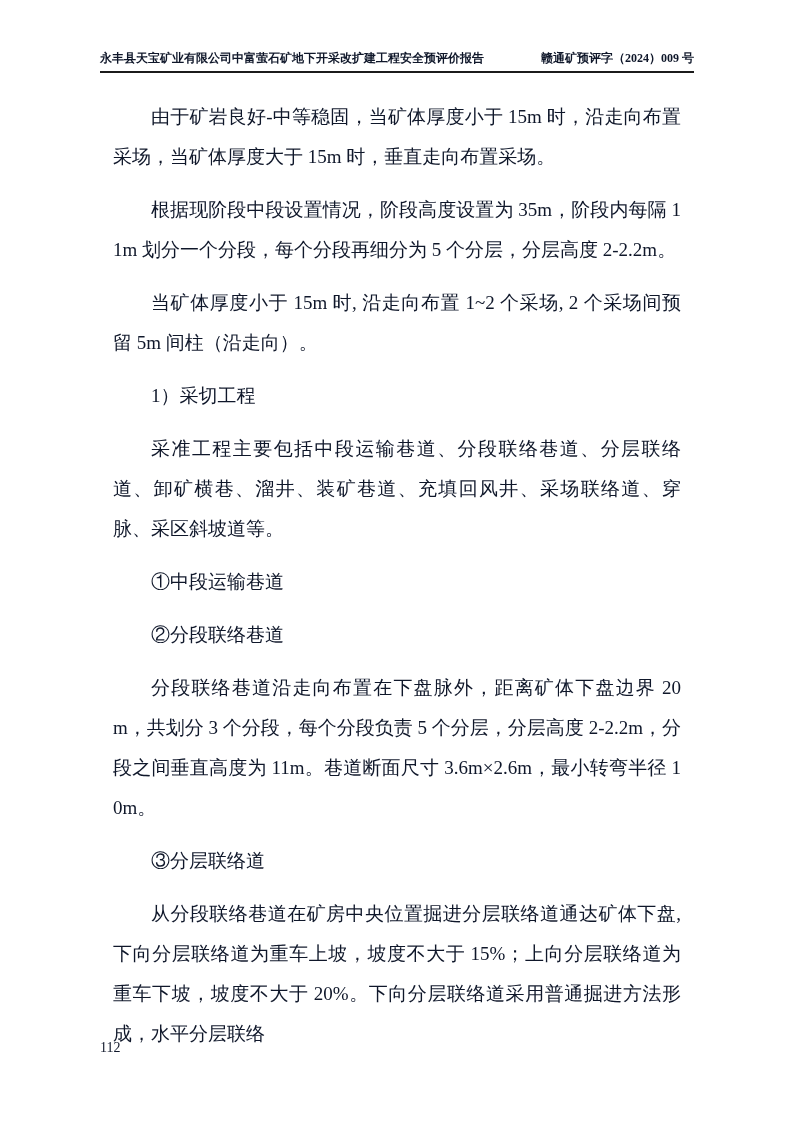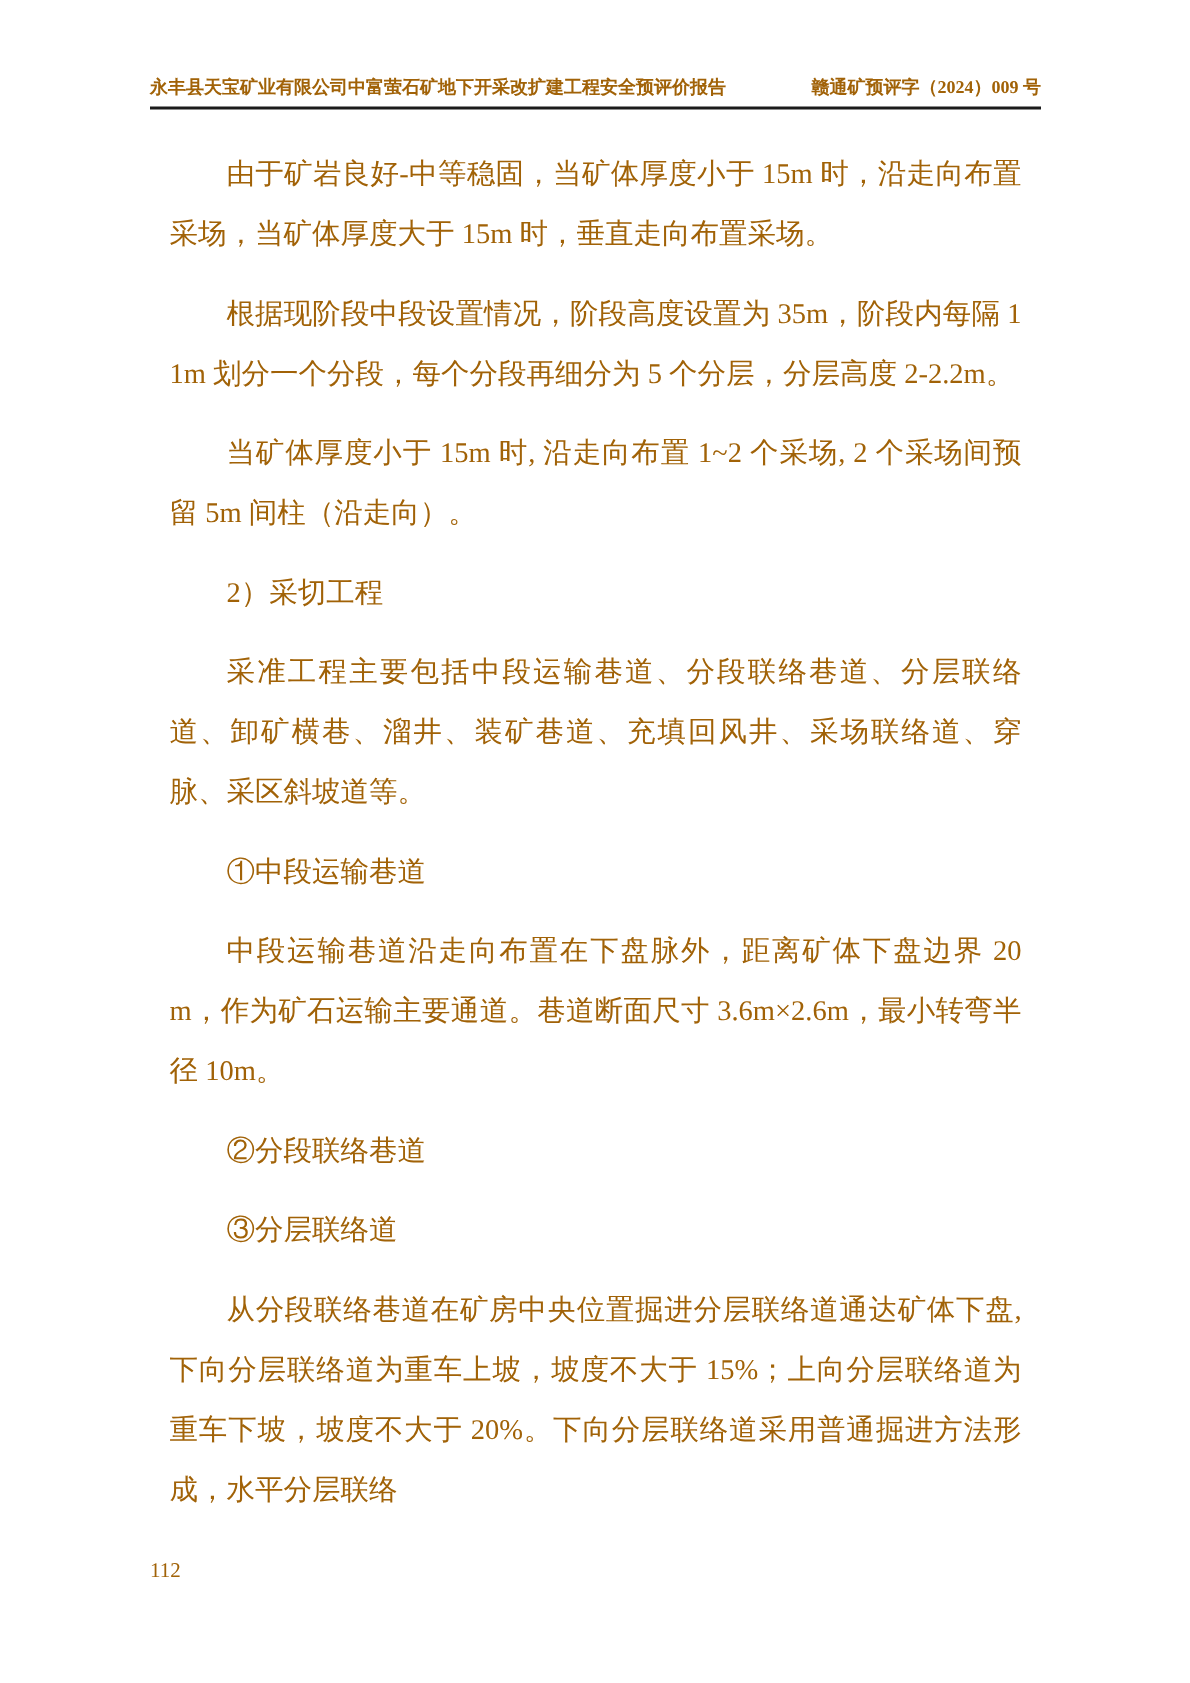--- a/index.html
+++ b/index.html
@@ -5,21 +5,21 @@
   html, body {
     margin: 0;
     padding: 0;
     background: #ffffff;
   }
   .page {
     position: relative;
     width: 793px;
     height: 1122px;
     background: #ffffff;
-    color: #a16207;
+    color: #0f172a;
     font-family: "Liberation Serif", "DejaVu Serif", serif;
     overflow: hidden;
     box-sizing: border-box;
     text-decoration: underline;
   }
   .content {
     position: absolute;
     left: 100px;
     width: 594px;
     top: 0;
@@ -81,25 +81,25 @@
 
     <div class="header">
       <span class="report-title">永丰县天宝矿业有限公司中富萤石矿地下开采改扩建工程安全预评价报告</span>
       <span class="doc-number">赣通矿预评字（2024）009 号</span>
     </div>
 
     <div class="body-text">
       <p>由于矿岩良好-中等稳固，当矿体厚度小于 15m 时，沿走向布置采场，当矿体厚度大于 15m 时，垂直走向布置采场。</p>
       <p>根据现阶段中段设置情况，阶段高度设置为 35m，阶段内每隔 11m 划分一个分段，每个分段再细分为 5 个分层，分层高度 2-2.2m。</p>
       <p>当矿体厚度小于 15m 时, 沿走向布置 1~2 个采场, 2 个采场间预留 5m 间柱（沿走向）。</p>
-      <p>2）采切工程</p>
+      <p>1）采切工程</p>
       <p>采准工程主要包括中段运输巷道、分段联络巷道、分层联络道、卸矿横巷、溜井、装矿巷道、充填回风井、采场联络道、穿脉、采区斜坡道等。</p>
       <p>①中段运输巷道</p>
-      <p>中段运输巷道沿走向布置在下盘脉外，距离矿体下盘边界 20m，作为矿石运输主要通道。巷道断面尺寸 3.6m×2.6m，最小转弯半径 10m。</p>
       <p>②分段联络巷道</p>
+      <p>分段联络巷道沿走向布置在下盘脉外，距离矿体下盘边界 20m，共划分 3 个分段，每个分段负责 5 个分层，分层高度 2-2.2m，分段之间垂直高度为 11m。巷道断面尺寸 3.6m×2.6m，最小转弯半径 10m。</p>
       <p>③分层联络道</p>
       <p>从分段联络巷道在矿房中央位置掘进分层联络道通达矿体下盘, 下向分层联络道为重车上坡，坡度不大于 15%；上向分层联络道为重车下坡，坡度不大于 20%。下向分层联络道采用普通掘进方法形成，水平分层联络</p>
     </div>
   </div>
 
   <div class="footer">
     <span class="page-number">112</span>
   </div>
 </div>
 

